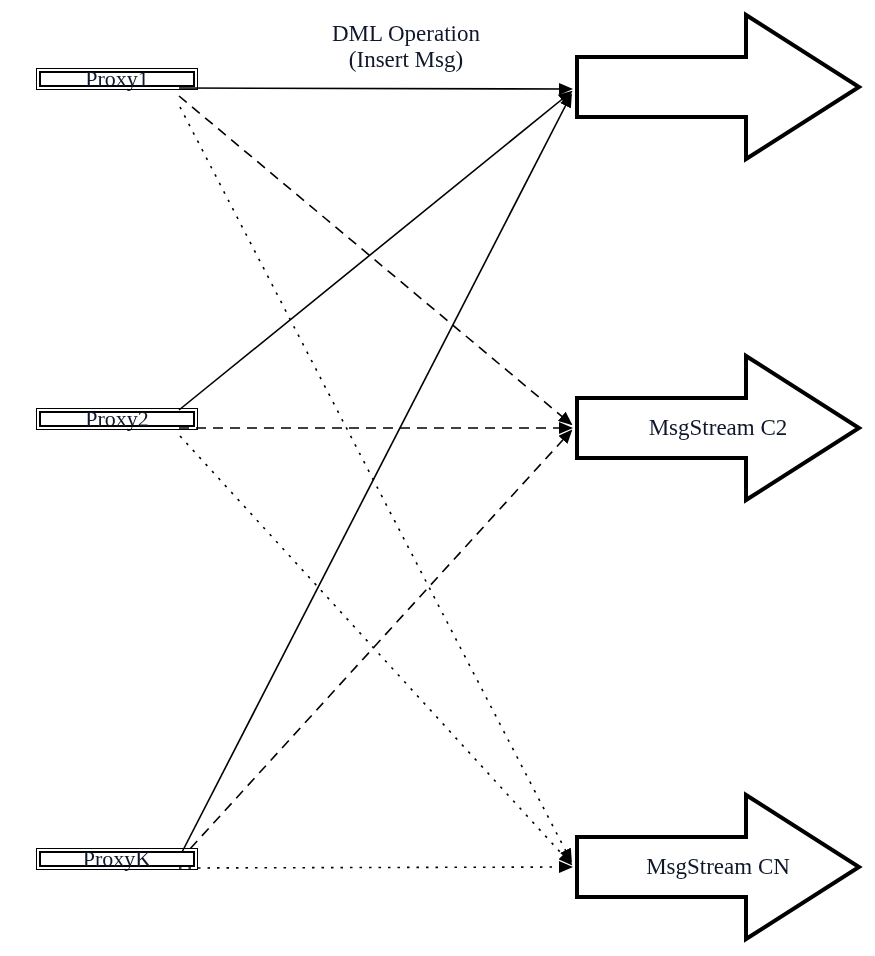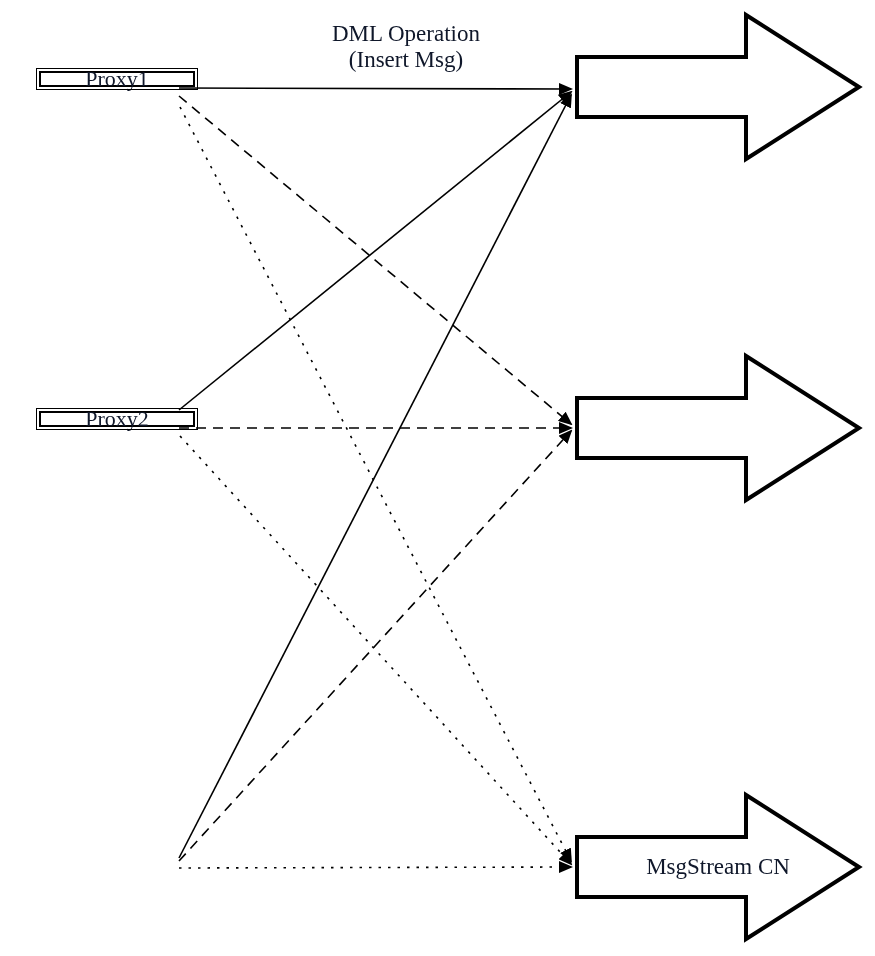--- a/index.html
+++ b/index.html
@@ -92,18 +92,24 @@
     <div>DML Operation</div>
     <div>(Insert Msg)</div>
   </div>
 
   <div class="proxy" id="proxy1">
     <span>Proxy1</span>
   </div>
   <div class="proxy" id="proxy2">
     <span>Proxy2</span>
   </div>
+  <div class="proxy" id="proxyk">
+    <span>ProxyK</span>
+  </div>
 
+  <div class="stream-label" id="label-c2">
+    <span>MsgStream C2</span>
+  </div>
   <div class="stream-label" id="label-cn">
     <span>MsgStream CN</span>
   </div>
 
 </div>
 
 </body></html>

